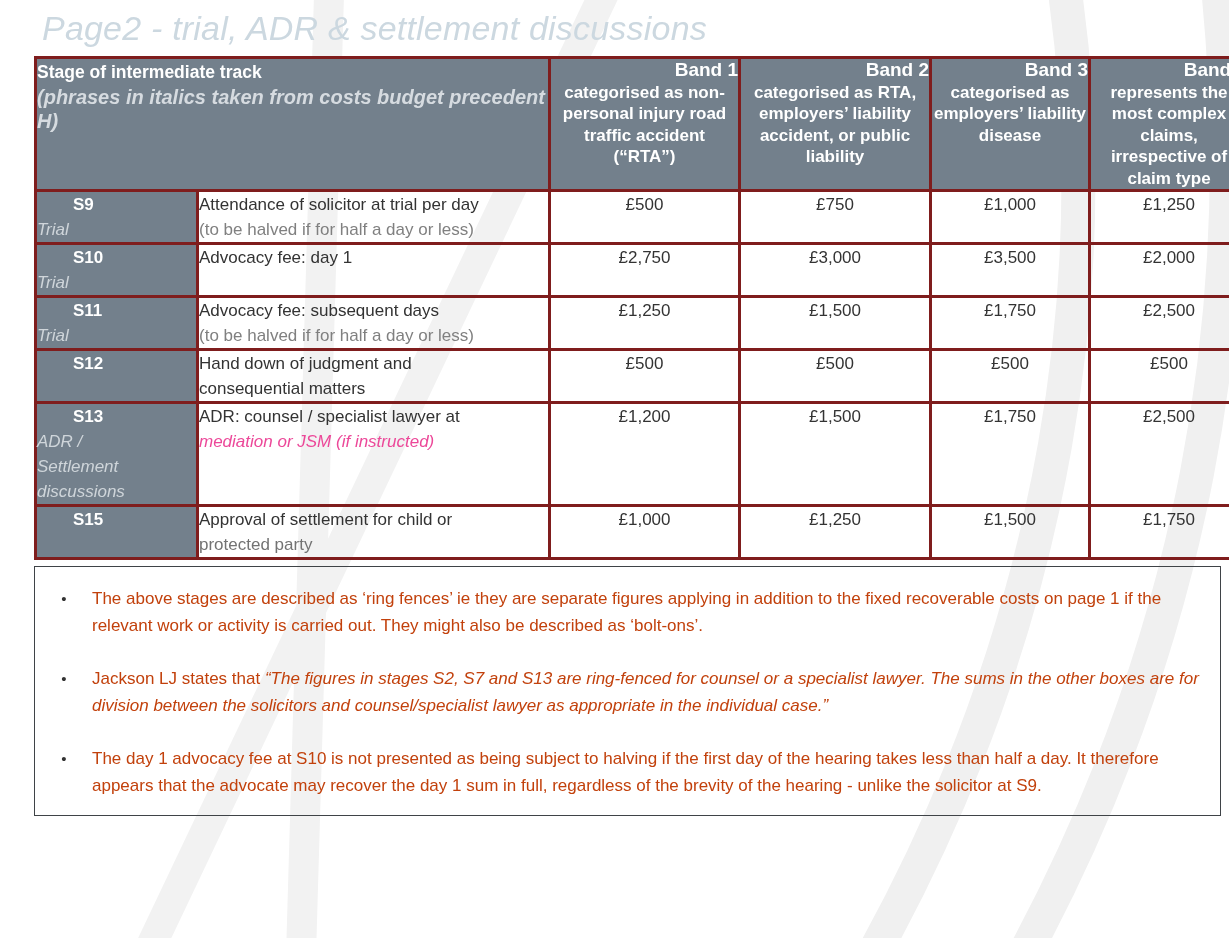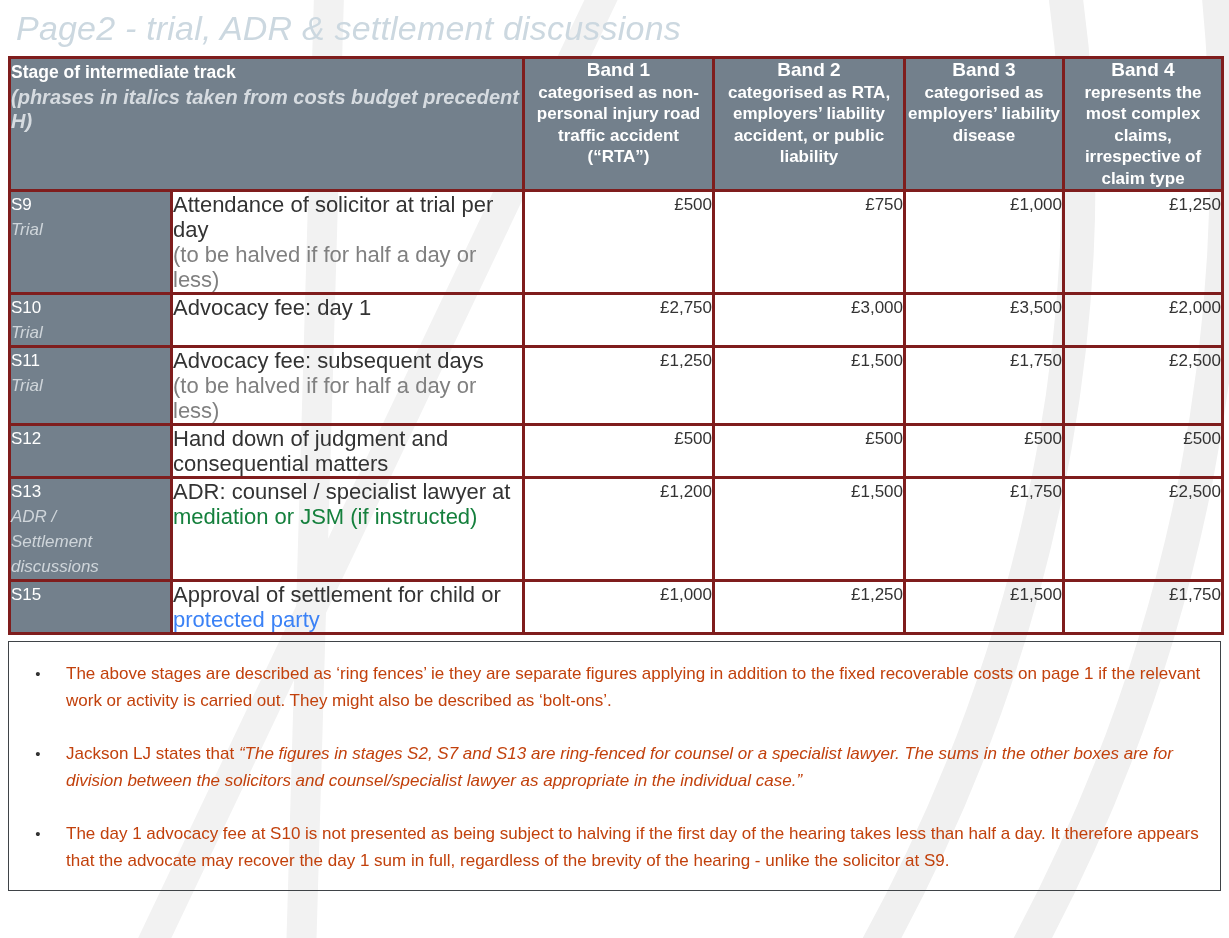--- a/index.html
+++ b/index.html
@@ -21,20 +21,21 @@
     inset: 0;
     z-index: 0;
     pointer-events: none;
   }
   #page {
     position: relative;
     z-index: 1;
     width: 1229px;
     height: 938px;
     box-sizing: border-box;
+    padding-left: 26px;
   }
 
   
   .title {
     font-size: 34px;
     font-style: italic;
     color: #ccd8e0;
     padding: 4px 0 0 16px;
     height: 52px;
     line-height: 48px;
@@ -64,20 +65,21 @@
     vertical-align: top;
     padding: 10px 6px 8px 6px;
     line-height: 21.5px;
     font-size: 17px;
   }
   .hdr .bandname {
     font-weight: bold;
     font-size: 19px;
     display: block;
     margin-bottom: 1px;
+    text-align: right;
   }
   .hdr-stage {
     background: #73808c;
     color: #ffffff;
     vertical-align: bottom;
     text-align: left;
     padding: 8px 10px 8px 11px;
   }
   .hdr-stage .stage-main {
     font-weight: bold;
@@ -95,48 +97,49 @@
 
   
   .stagecell {
     background: #73808c;
     color: #ffffff;
     padding: 5px 0 6px 11px;
     font-size: 17px;
     line-height: 25px;
   }
   .stagecell .sid {
-    font-weight: normal;
-    display: block;
+    font-weight: bold;
+    display: block;
+    margin-left: 36px;
   }
   .stagecell .sdesc {
     font-style: italic;
     color: #cfd5da;
     display: block;
   }
 
   
   .desc {
     background: transparent;
     padding: 5px 8px 6px 11px;
-    font-size: 22px;
+    font-size: 17px;
     line-height: 25px;
     color: #333333;
   }
   .desc .d1 { display: block; }
   .desc .d2 { display: block; color: #808080; }
 
   
   .money {
     background: transparent;
     padding: 5px 8px 6px 8px;
     font-size: 17px;
     line-height: 25px;
     color: #333333;
-    text-align: right;
+    text-align: center;
   }
 
   
   .notes {
     margin: 6px 8px 0 8px;
     border: 1px solid #3f4347;
     height: 250px;
     box-sizing: border-box;
     padding: 18px 14px 0 14px;
     background: transparent;
@@ -272,34 +275,34 @@
           <td class="stagecell">
             <span class="sid">S13</span>
             <span class="sdesc">
               <span style="display: block;">ADR /</span>
               <span style="display: block;">Settlement</span>
               <span style="display: block;">discussions</span>
             </span>
           </td>
           <td class="desc">
             <span class="d1">ADR: counsel / specialist lawyer at</span>
-            <span class="d2" style="color: #15803d;">mediation or JSM (if instructed)</span>
+            <span class="d2" style="color: #ec4899; font-style: italic;">mediation or JSM (if instructed)</span>
           </td>
           <td class="money">£1,200</td>
           <td class="money">£1,500</td>
           <td class="money">£1,750</td>
           <td class="money">£2,500</td>
         </tr>
         <tr style="height: 50px;">
           <td class="stagecell">
             <span class="sid">S15</span>
           </td>
           <td class="desc">
             <span class="d1">Approval of settlement for child or</span>
-            <span class="d2" style="color: #3b82f6;">protected party</span>
+            <span class="d2" style="color: #737373;">protected party</span>
           </td>
           <td class="money">£1,000</td>
           <td class="money">£1,250</td>
           <td class="money">£1,500</td>
           <td class="money">£1,750</td>
         </tr>
       </tbody>
   </table>
 
   <div class="notes">

